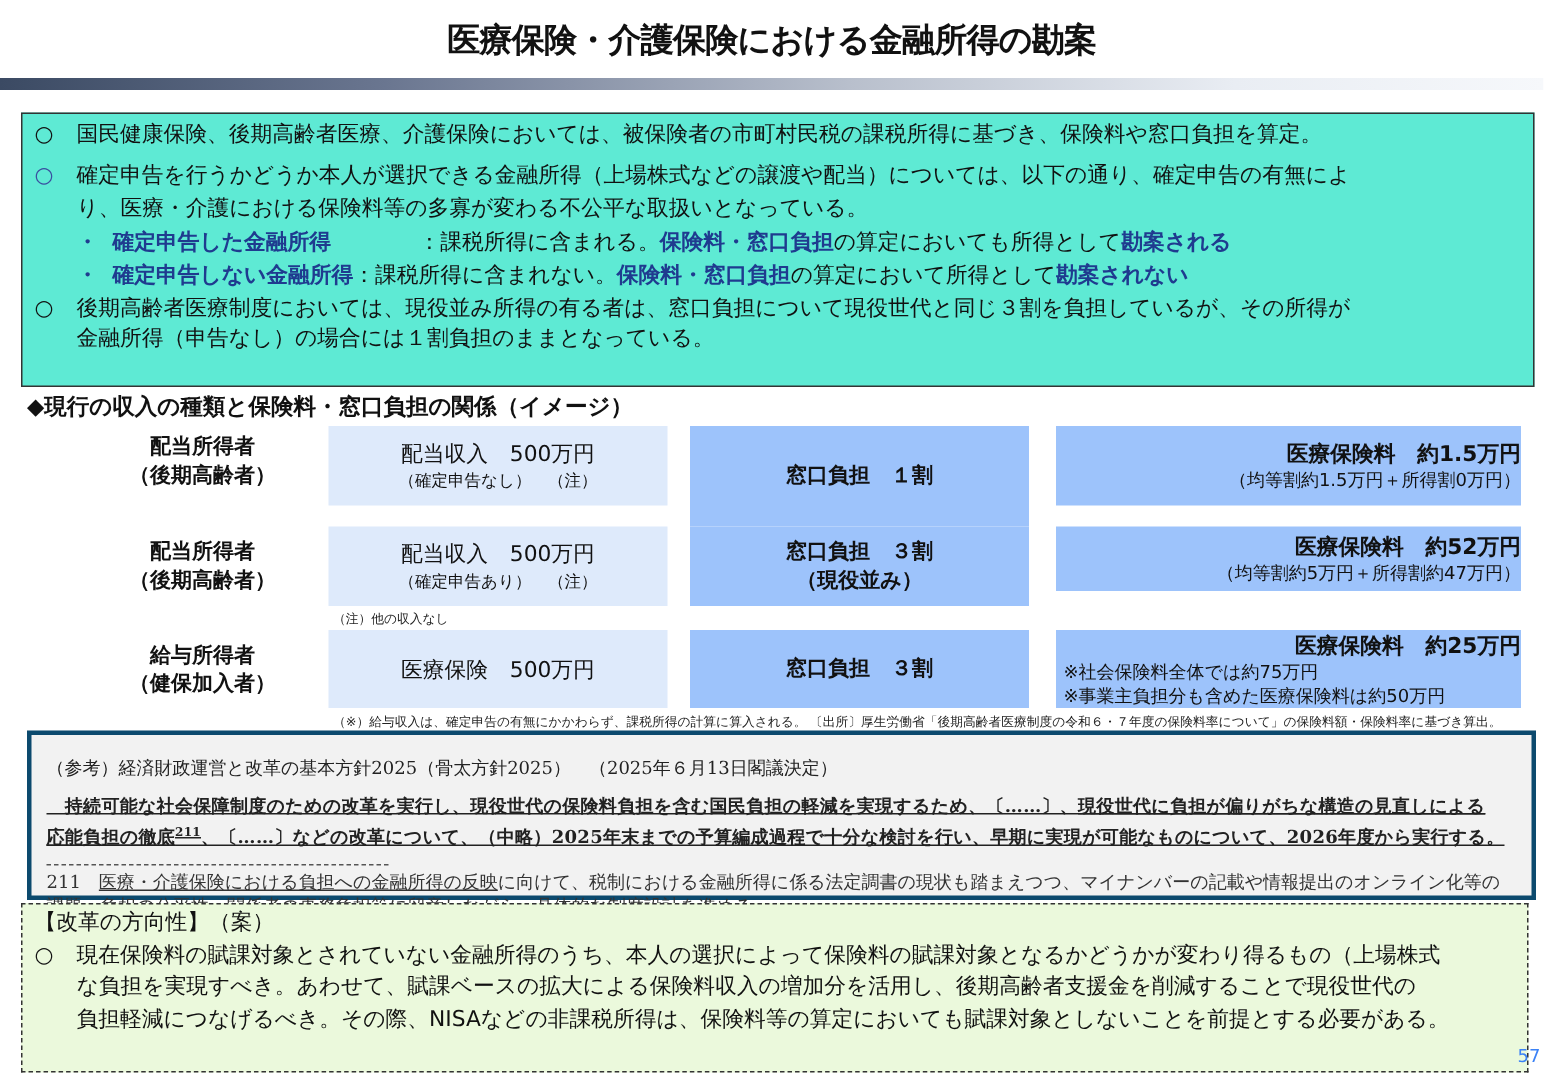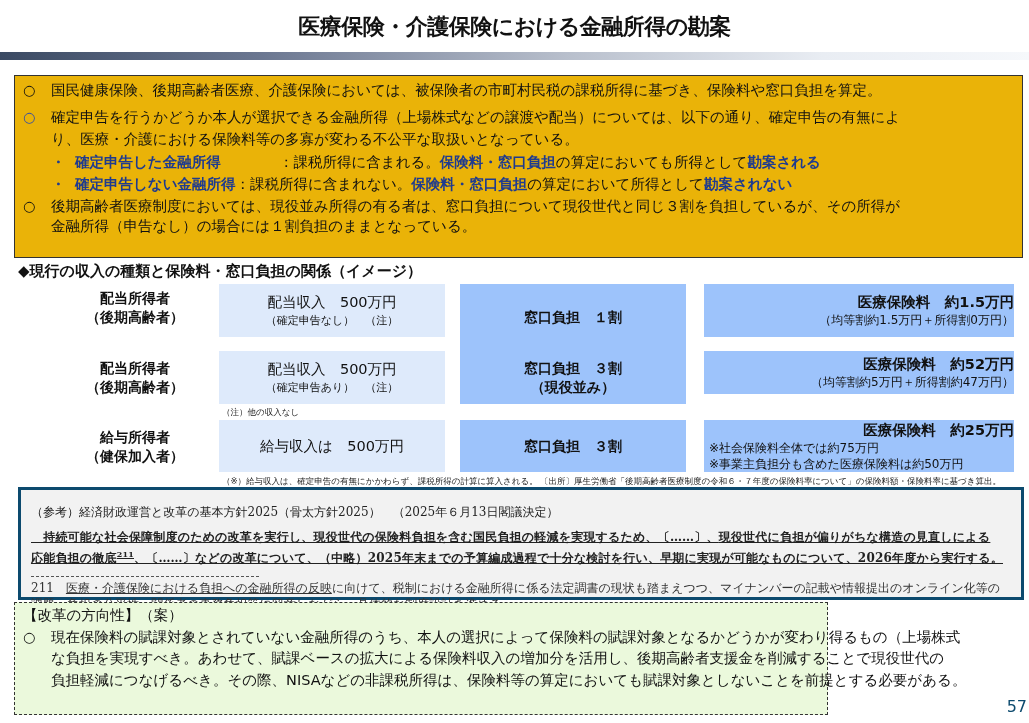--- a/index.html
+++ b/index.html
@@ -10,21 +10,21 @@
     position: absolute; left: 0; top: 12px; width: 1029px; text-align: center;
     font-size: 22px; font-weight: bold; letter-spacing: -0.5px; color: #111;
   }
   .title-bar {
     position: absolute; left: 0; top: 52px; width: 1029px; height: 8px;
     background: linear-gradient(to right, #3b4a63 0%, #6a7690 25%, #b8bfcc 55%, #e9edf3 80%, #f6f8fb 100%);
   }
 
   .intro-box {
     position: absolute; left: 14px; top: 75px; width: 1009px; height: 183px;
-    border: 1px solid #333; background: #eab308; padding: 3px 0 0 8px;
+    border: 1px solid #333; background: #5eead4; padding: 3px 0 0 8px;
     font-size: 14.5px; line-height: 22.5px;
   }
   .intro-line { white-space: nowrap; }
   .bullet-circle { display: inline-block; width: 28px; }
   .indent { padding-left: 28px; }
   .blue { color: #1f3b8f; font-weight: bold; }
   .sub-dot { display: inline-block; width: 24px; color: #1f3b8f; font-weight: bold; }
   .pad-label { display: inline-block; width: 204px; }
 
   .section-head {
@@ -58,25 +58,25 @@
     padding: 14px 10px;
   }
   .ref-title { line-height: 17px; }
   .ref-body { margin-top: 8px; line-height: 17px; font-weight: bold; letter-spacing: 0.2px; text-decoration: underline; }
   .ref-rule { margin-top: 9px; width: 228px; border-top: 1px dashed #555; }
   .ref-foot { margin-top: 3px; line-height: 16px; color: #333; font-weight: normal; }
   .u { text-decoration: underline; }
   sup { font-size: 8px; }
 
   .reform-box {
-    position: absolute; left: 14px; top: 602px; width: 814px; height: 113px;
+    position: absolute; left: 14px; top: 602px; width: 1005px; height: 113px;
     border: 1px dashed #333; background: #ebf9dc;
     padding: 2px 8px; font-size: 14.5px; line-height: 21.5px;
   }
-  .page-num { position: absolute; right: 2px; top: 697px; font-size: 16px; color: #0c4a6e; }
+  .page-num { position: absolute; right: 2px; top: 697px; font-size: 12px; color: #3b82f6; }
 </style>
 </head>
 <body>
 
 <div class="title">医療保険・介護保険における金融所得の勘案</div>
 <div class="title-bar"></div>
 
 <div class="intro-box">
   <div class="intro-line">
     <span class="bullet-circle">○</span><span>国民健康保険、後期高齢者医療、介護保険においては、被保険者の市町村民税の課税所得に基づき、保険料や窓口負担を算定。</span>
@@ -132,21 +132,21 @@
   <div class="prem-sub">（均等割約5万円＋所得割約47万円）</div>
 </div>
 
 <div class="tiny-note" style="left:222px;top:407px;">（注）他の収入なし</div>
 
 <div class="row-label" style="top:428px;">
   <div>給与所得者</div>
   <div>（健保加入者）</div>
 </div>
 <div class="cell cell-income" style="top:420px;height:52px;">
-  <div class="inc-main">給与収入は　500万円</div>
+  <div class="inc-main">医療保険　500万円</div>
 </div>
 <div class="cell cell-copay" style="top:420px;height:52px;">
   <div class="copay-main">窓口負担　３割</div>
 </div>
 <div class="cell cell-premium" style="top:420px;height:52px;">
   <div class="prem-main">医療保険料　約25万円</div>
   <div class="prem-note">※社会保険料全体では約75万円</div>
   <div class="prem-note">※事業主負担分も含めた医療保険料は約50万円</div>
 </div>
 

